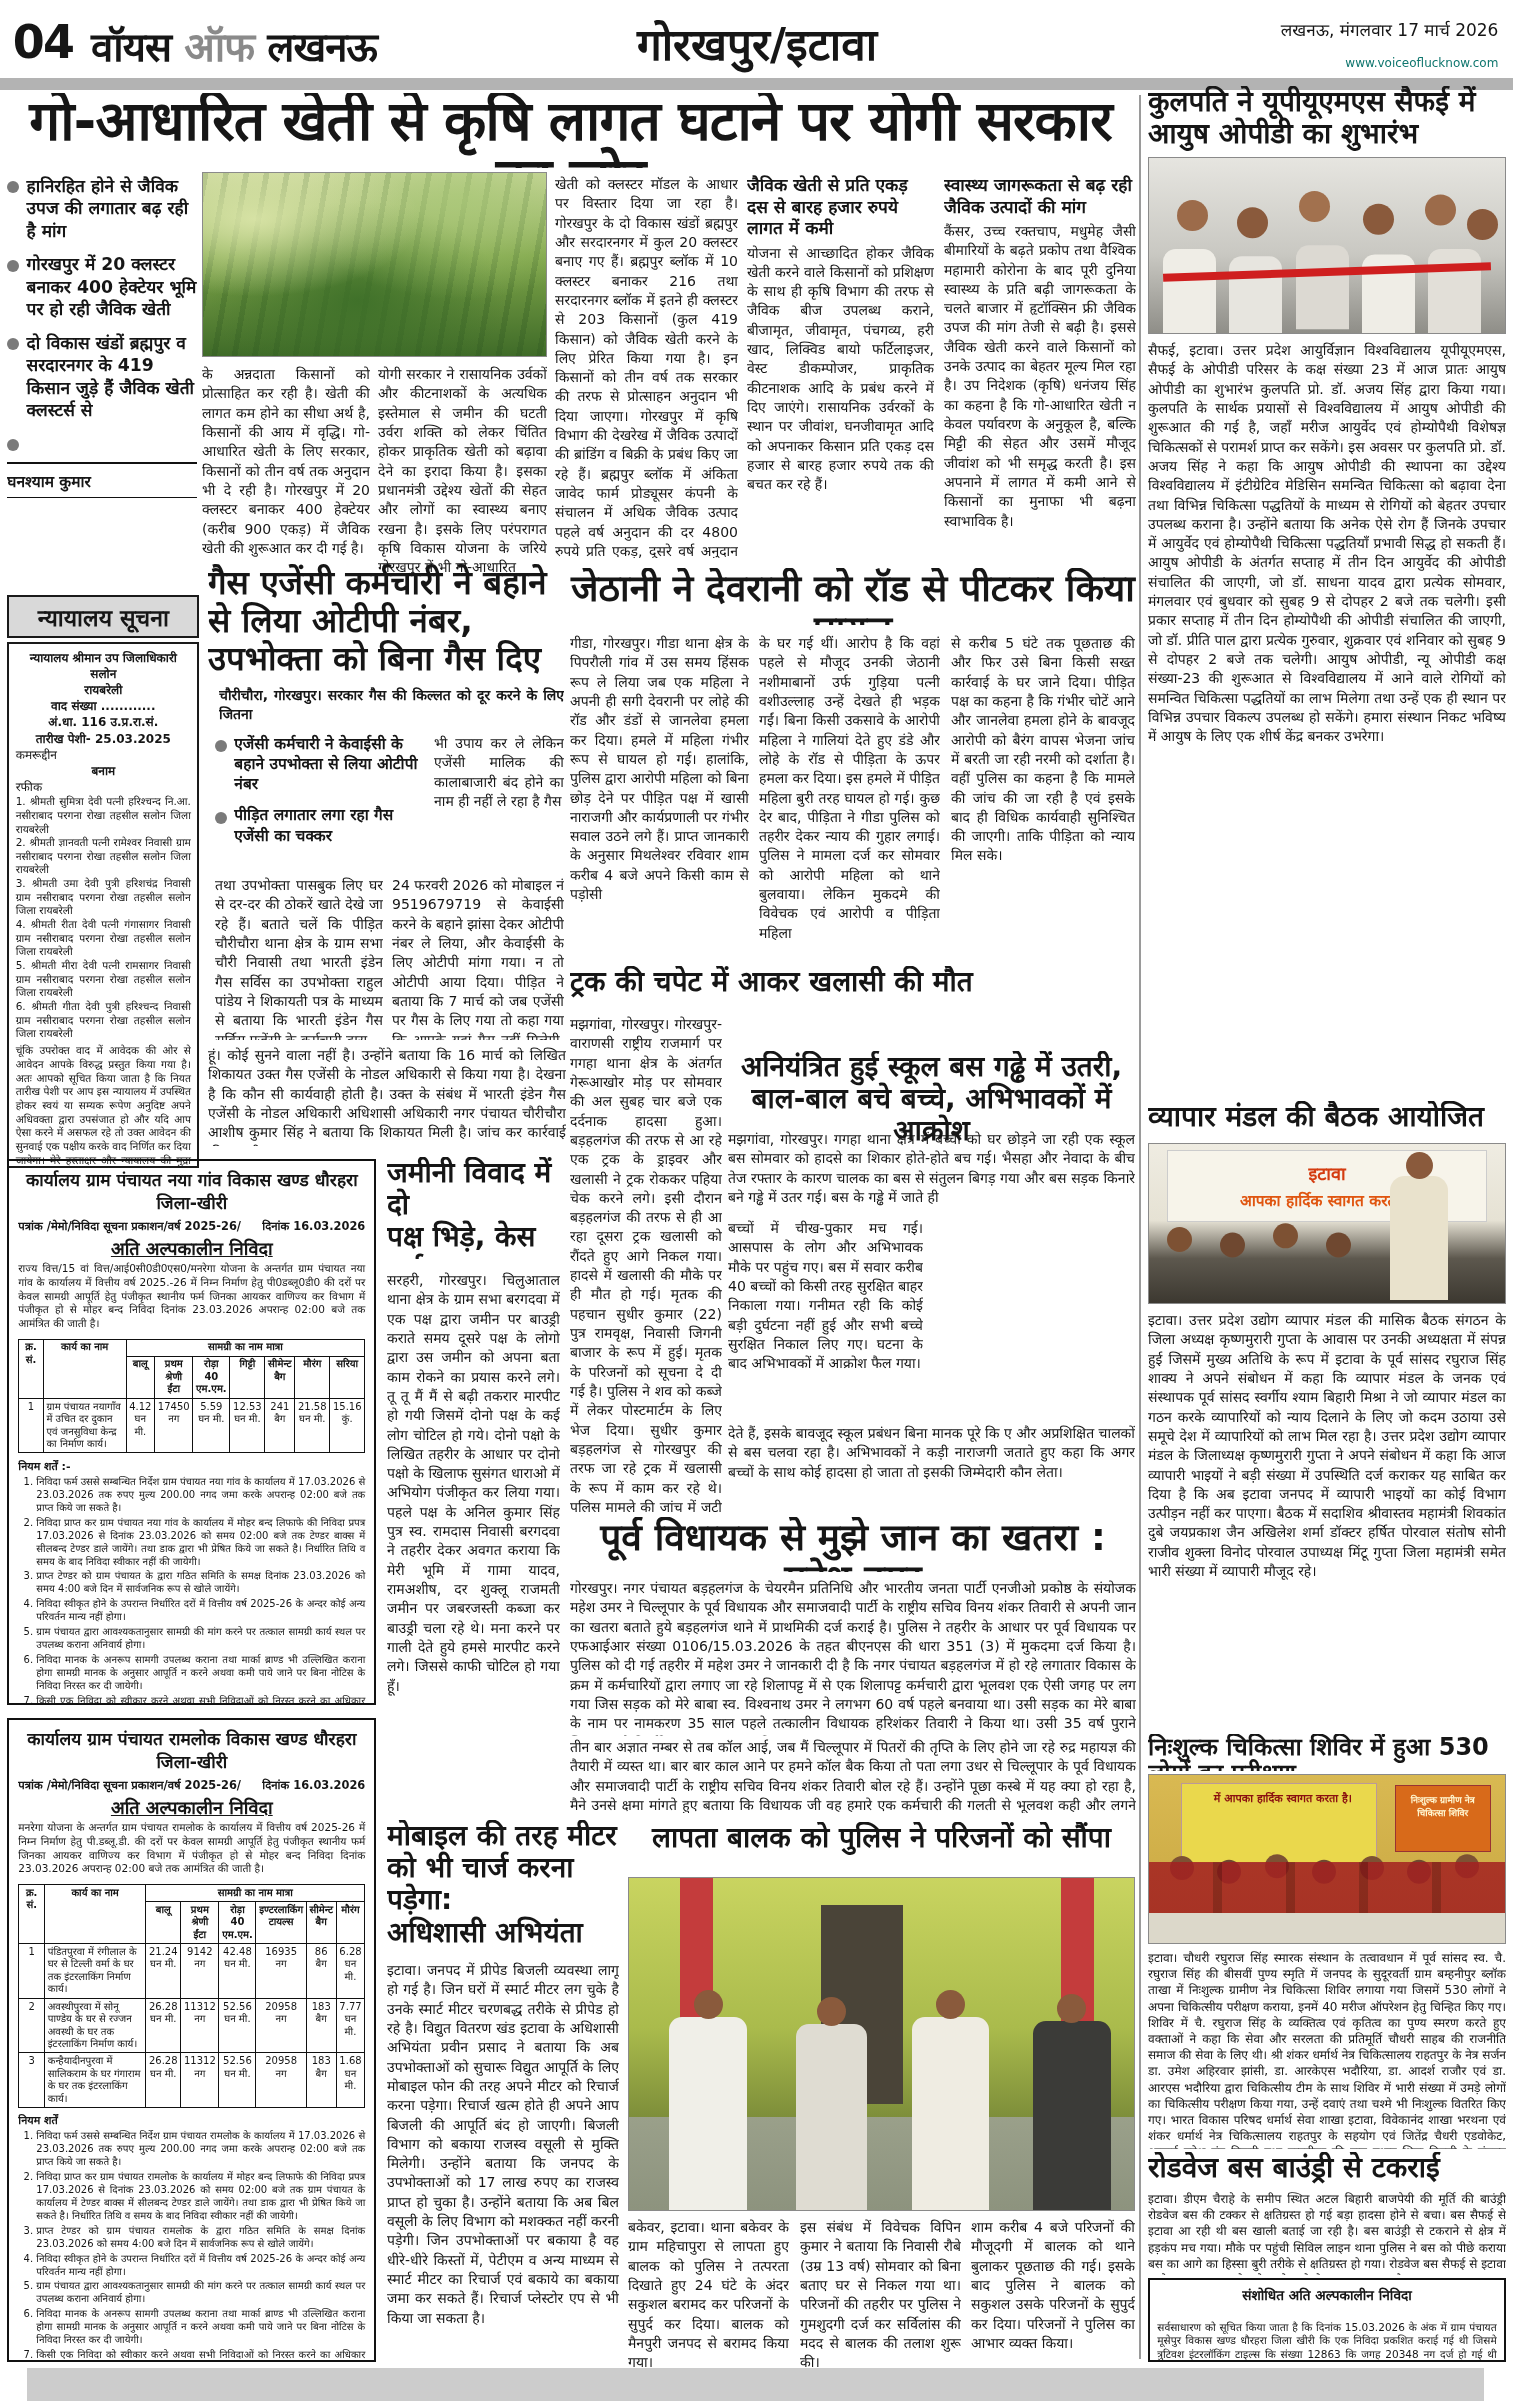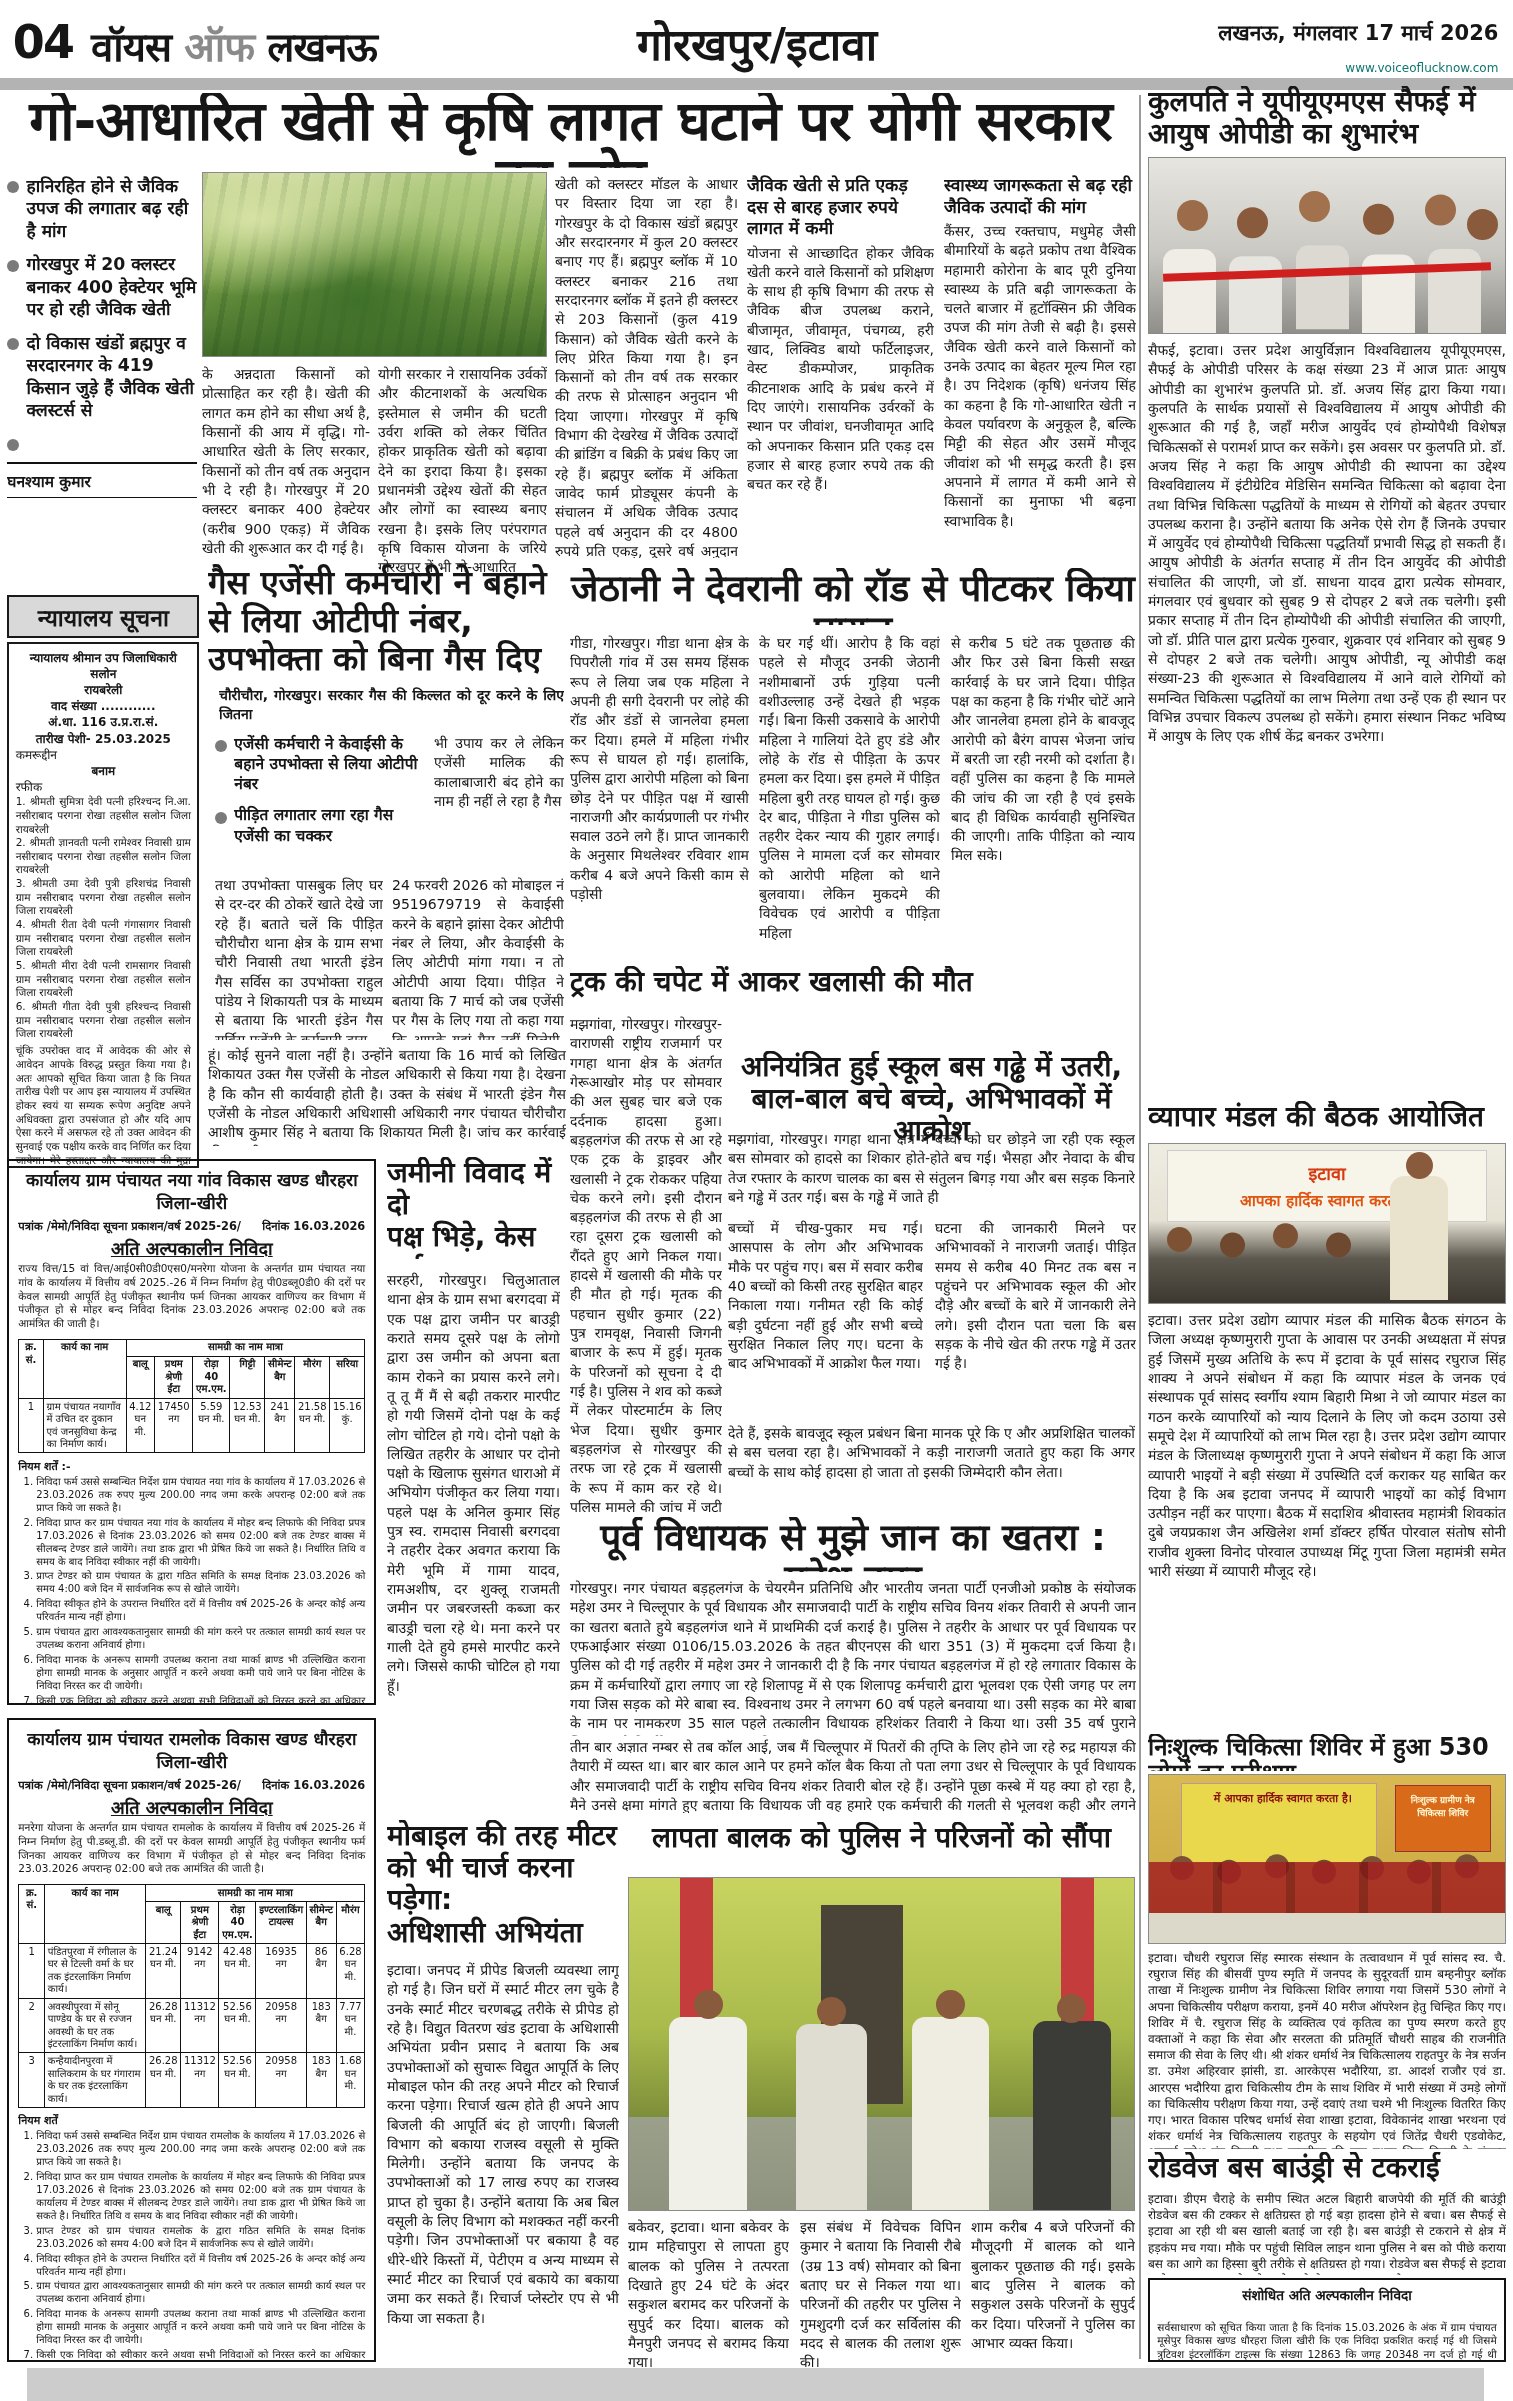--- a/index.html
+++ b/index.html
@@ -9,21 +9,21 @@
   .ovh{overflow:hidden;}
   .just{text-align:justify;}
   .ctr{text-align:center;}
   .rt{text-align:right;}
   .b{font-weight:bold;}
   
   .pgnum{font-size:46px;font-weight:900;letter-spacing:-1.8px;}
   .masthead{font-size:40px;font-weight:900;letter-spacing:-0.9px;white-space:nowrap;}
   .masthead .grey{color:#8a8a8a;}
   .section-title{font-size:44px;font-weight:900;}
-  .hdr-date{font-size:21px;font-weight:bold;}
+  .hdr-date{font-size:17px;font-weight:normal;}
   .hdr-web{font-size:12px;color:#0f766e;margin-top:14.6px;}
   .grey-bar{background:#b3b3b3;}
   .vrule{background:#9a9a9a;width:1.8px;}
   
   .h-lead{font-size:55px;font-weight:900;line-height:1.04;letter-spacing:-0.9px;}
   .h-xl{font-size:37px;font-weight:900;line-height:1.12;}
   .h-lg{font-size:33px;font-weight:900;line-height:1.15;}
   .h-md{font-size:28px;font-weight:900;line-height:1.15;}
   .h-sub{font-size:17.3px;font-weight:800;line-height:1.25;}
   
@@ -199,21 +199,20 @@
 
   <div class="abs h-md ovh" style="left:570px;top:966px;width:566px;height:40px;">ट्रक की चपेट में आकर खलासी की मौत</div>
   <div class="abs bt just ovh" style="left:570px;top:1015px;width:152px;height:497px;">मझगांवा, गोरखपुर। गोरखपुर-वाराणसी राष्ट्रीय राजमार्ग पर गगहा थाना क्षेत्र के अंतर्गत गेरूआखोर मोड़ पर सोमवार की अल सुबह चार बजे एक दर्दनाक हादसा हुआ। बड़हलगंज की तरफ से आ रहे एक ट्रक के ड्राइवर और खलासी ने ट्रक रोककर पहिया चेक करने लगे। इसी दौरान बड़हलगंज की तरफ से ही आ रहा दूसरा ट्रक खलासी को रौंदते हुए आगे निकल गया। हादसे में खलासी की मौके पर ही मौत हो गई। मृतक की पहचान सुधीर कुमार (22) पुत्र रामवृक्ष, निवासी जिगनी बाजार के रूप में हुई। मृतक के परिजनों को सूचना दे दी गई है। पुलिस ने शव को कब्जे में लेकर पोस्टमार्टम के लिए भेज दिया। सुधीर कुमार बड़हलगंज से गोरखपुर की तरफ जा रहे ट्रक में खलासी के रूप में काम कर रहे थे। पुलिस मामले की जांच में जुटी है।</div>
 
   <div class="abs h-md ctr ovh" style="left:728px;top:1020px;width:407px;height:102px;margin-top:31px;">
     <div>अनियंत्रित हुई स्कूल बस गढ्ढे में उतरी,</div>
     <div>बाल-बाल बचे बच्चे, अभिभावकों में आक्रोश</div>
   </div>
   <div class="abs bt just ovh" style="left:728px;top:1130px;width:407px;height:84px;">मझगांवा, गोरखपुर। गगहा थाना क्षेत्र में बच्चों को घर छोड़ने जा रही एक स्कूल बस सोमवार को हादसे का शिकार होते-होते बच गई। भैसहा और नेवादा के बीच तेज रफ्तार के कारण चालक का बस से संतुलन बिगड़ गया और बस सड़क किनारे बने गड्ढे में उतर गई। बस के गड्ढे में जाते ही</div>
   <div class="abs bt just ovh" style="left:728px;top:1219px;width:195px;height:199px;">बच्चों में चीख-पुकार मच गई। आसपास के लोग और अभिभावक मौके पर पहुंच गए। बस में सवार करीब 40 बच्चों को किसी तरह सुरक्षित बाहर निकाला गया। गनीमत रही कि कोई बड़ी दुर्घटना नहीं हुई और सभी बच्चे सुरक्षित निकाल लिए गए। घटना के बाद अभिभावकों में आक्रोश फैल गया।</div>
-  <div class="abs bt just ovh" style="left:935px;top:1219px;width:201px;height:199px;">घटना की जानकारी मिलने पर अभिभावकों ने नाराजगी जताई। पीड़ित समय से करीब 40 मिनट तक बस न पहुंचने पर अभिभावक स्कूल की ओर दौड़े और बच्चों के बारे में जानकारी लेने लगे। इसी दौरान पता चला कि बस सड़क के नीचे खेत की तरफ गड्ढे में उतर गई है।</div>
   <div class="abs bt just ovh" style="left:728px;top:1424px;width:407px;height:88px;">देते हैं, इसके बावजूद स्कूल प्रबंधन बिना मानक पूरे कि ए और अप्रशिक्षित चालकों से बस चलवा रहा है। अभिभावकों ने कड़ी नाराजगी जताते हुए कहा कि अगर बच्चों के साथ कोई हादसा हो जाता तो इसकी जिम्मेदारी कौन लेता।</div>
 
   <div class="abs h-xl ctr ovh" style="left:570px;top:1517px;width:566px;height:55px;">पूर्व विधायक से मुझे जान का खतरा : महेश उमर</div>
   <div class="abs bt just ovh" style="left:570px;top:1579px;width:566px;height:157px;">गोरखपुर। नगर पंचायत बड़हलगंज के चेयरमैन प्रतिनिधि और भारतीय जनता पार्टी एनजीओ प्रकोष्ठ के संयोजक महेश उमर ने चिल्लूपार के पूर्व विधायक और समाजवादी पार्टी के राष्ट्रीय सचिव विनय शंकर तिवारी से अपनी जान का खतरा बताते हुये बड़हलगंज थाने में प्राथमिकी दर्ज कराई है। पुलिस ने तहरीर के आधार पर पूर्व विधायक पर एफआईआर संख्या 0106/15.03.2026 के तहत बीएनएस की धारा 351 (3) में मुकदमा दर्ज किया है। पुलिस को दी गई तहरीर में महेश उमर ने जानकारी दी है कि नगर पंचायत बड़हलगंज में हो रहे लगातार विकास के क्रम में कर्मचारियों द्वारा लगाए जा रहे शिलापट्ट में से एक शिलापट्ट कर्मचारी द्वारा भूलवश एक ऐसी जगह पर लग गया जिस सड़क को मेरे बाबा स्व. विश्वनाथ उमर ने लगभग 60 वर्ष पहले बनवाया था। उसी सड़क का मेरे बाबा के नाम पर नामकरण 35 साल पहले तत्कालीन विधायक हरिशंकर तिवारी ने किया था। उसी 35 वर्ष पुराने शिलापट्ट को निर्धारित स्थान पर लगवा दिया गया।</div>
   <div class="abs bt just ovh" style="left:570px;top:1738px;width:566px;height:75px;">तीन बार अज्ञात नम्बर से तब कॉल आई, जब मैं चिल्लूपार में पितरों की तृप्ति के लिए होने जा रहे रुद्र महायज्ञ की तैयारी में व्यस्त था। बार बार काल आने पर हमने कॉल बैक किया तो पता लगा उधर से चिल्लूपार के पूर्व विधायक और समाजवादी पार्टी के राष्ट्रीय सचिव विनय शंकर तिवारी बोल रहे हैं। उन्होंने पूछा कस्बे में यह क्या हो रहा है, मैने उनसे क्षमा मांगते हुए बताया कि विधायक जी वह हमारे एक कर्मचारी की गलती से भूलवश कही और लगने वाला पत्थर उस पुराने पत्थर पर लगा दिया गया था।</div>
 
   <div class="abs h-md ovh" style="left:387px;top:1157px;width:175px;height:102px;">
     <div>जमीनी विवाद में दो</div>
     <div>पक्ष भिड़े, केस दर्ज</div>
   </div>

